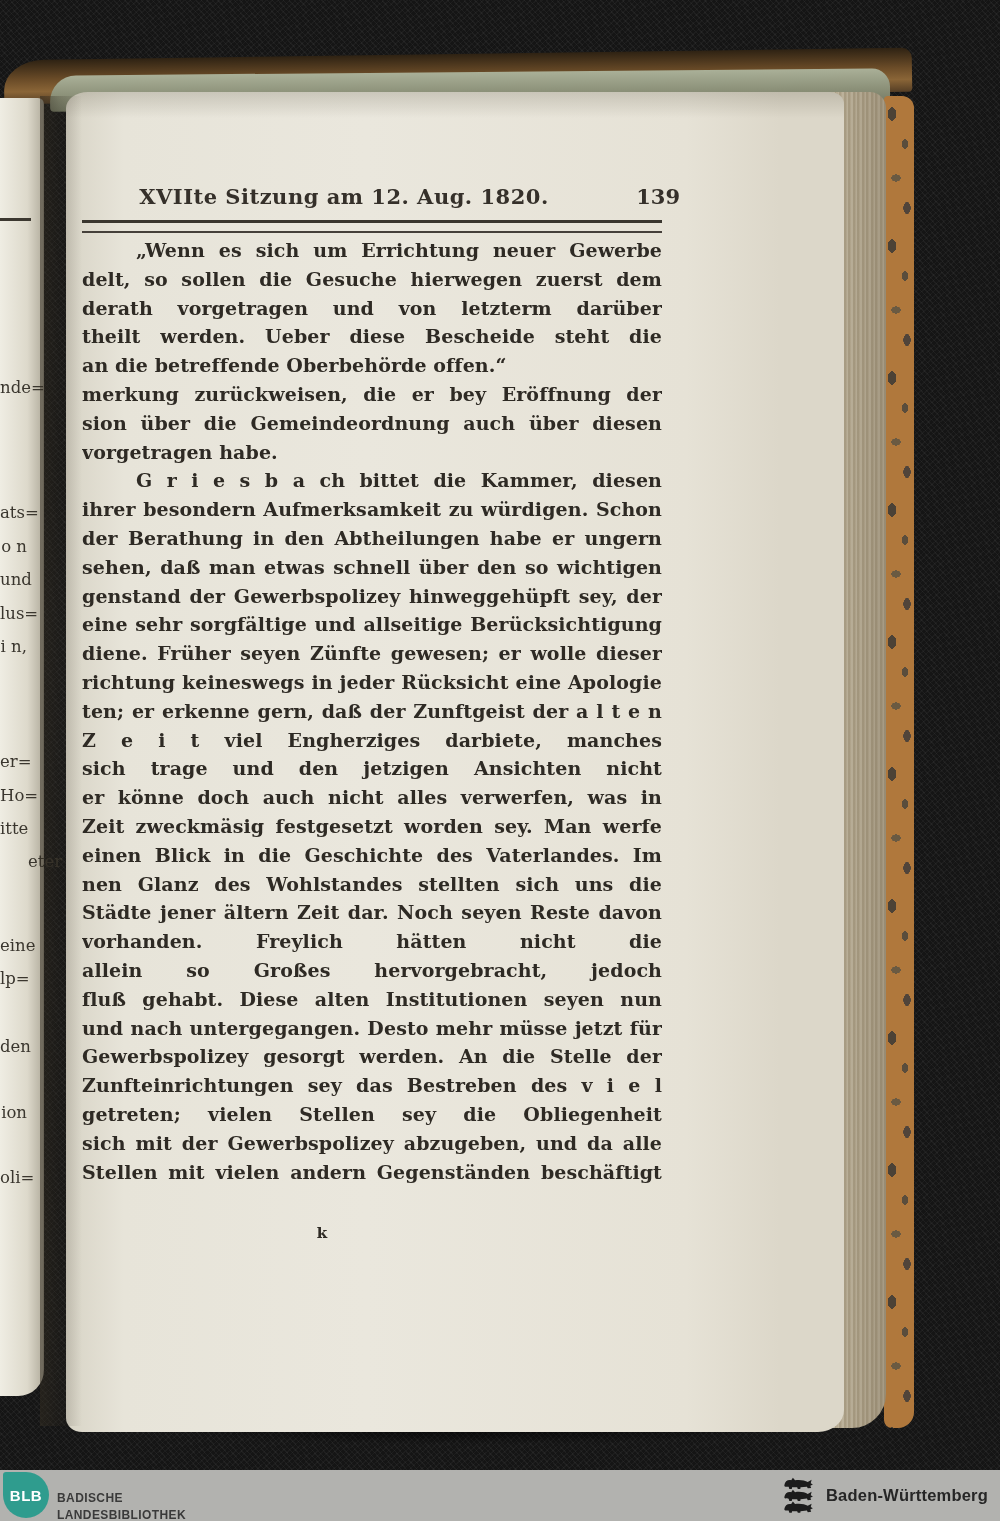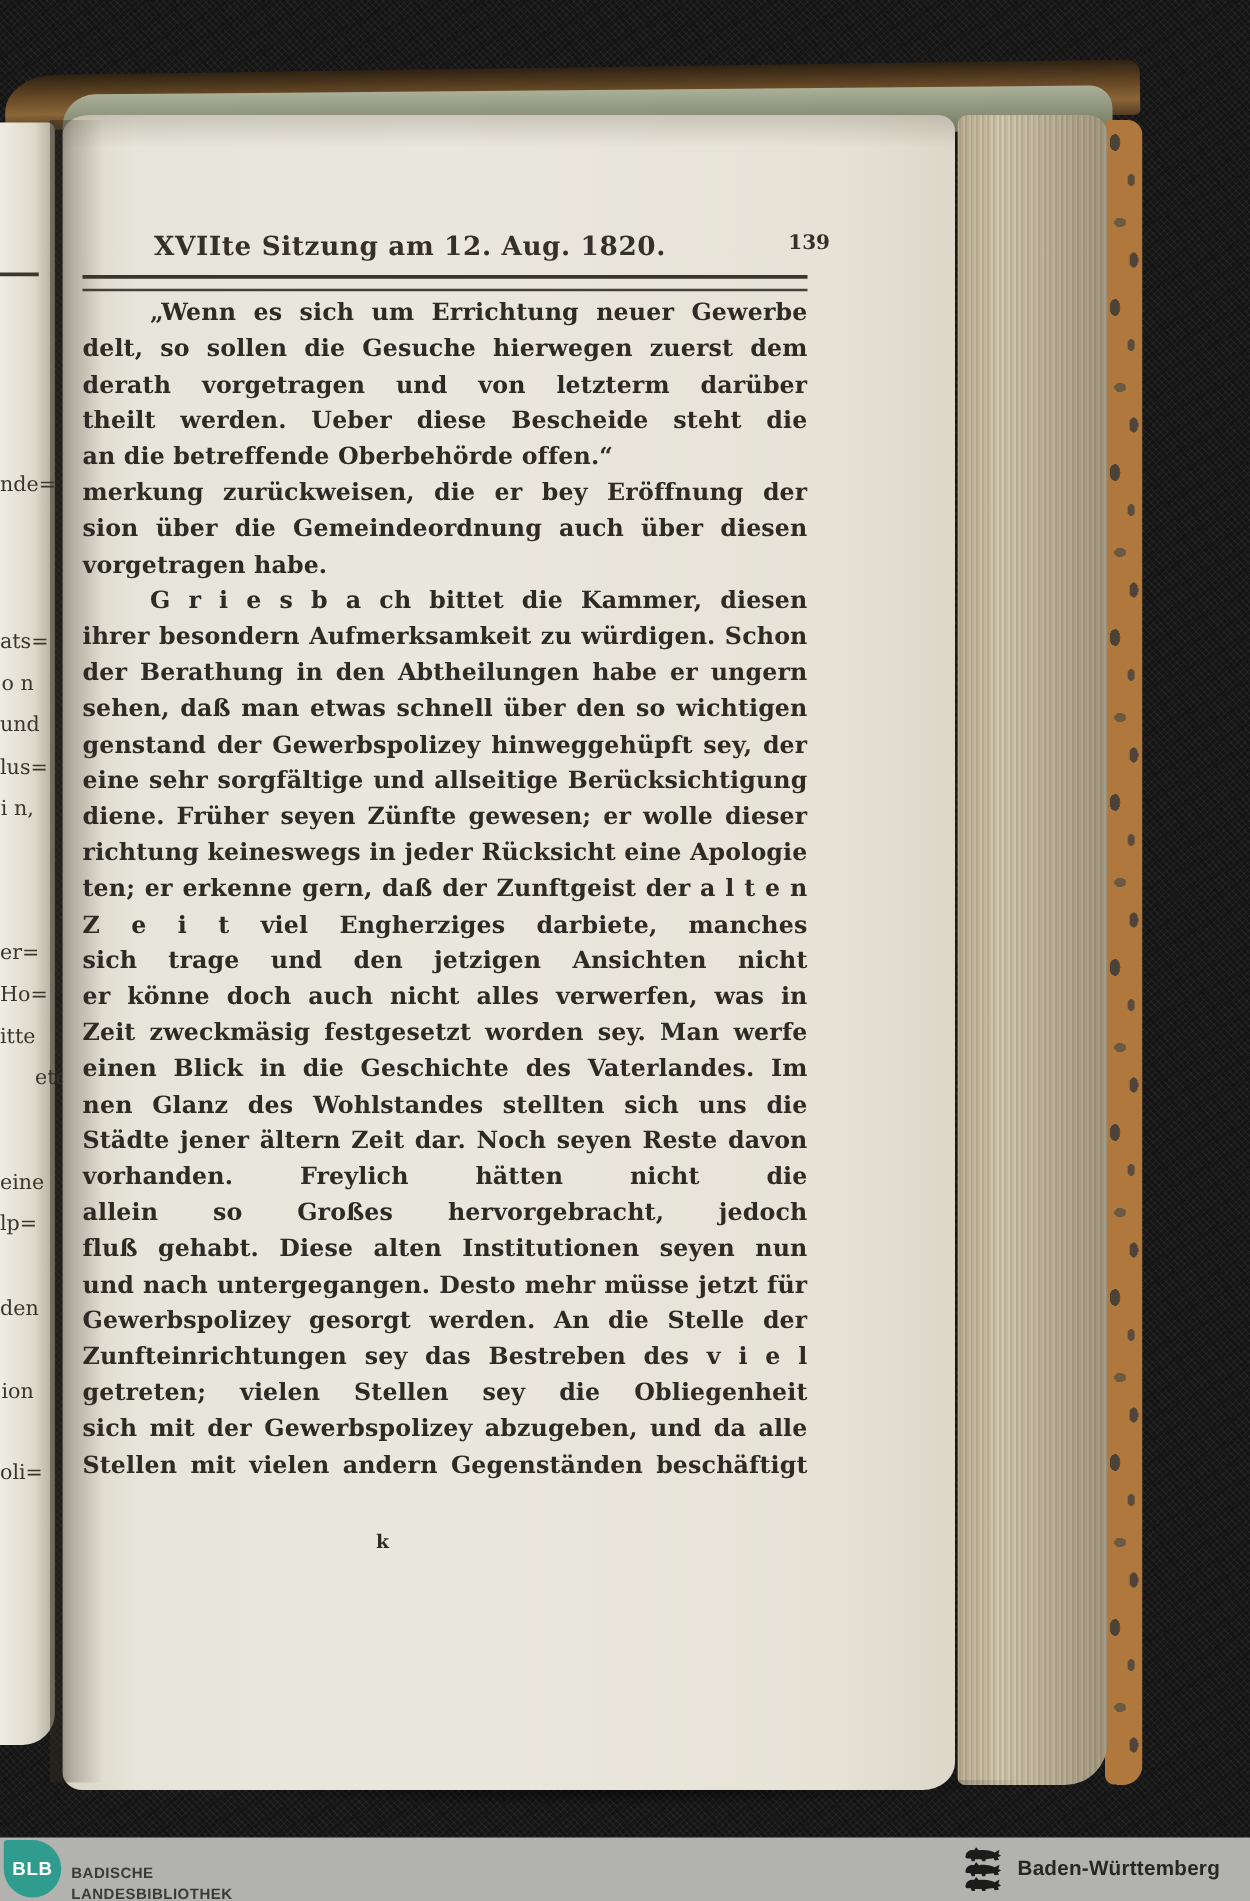--- a/index.html
+++ b/index.html
@@ -49,34 +49,34 @@
     border-radius:0 6px 26px 0;
   }
   .facing-rule{position:absolute;left:0;top:120px;width:31px;height:3px;background:#3c3830;}
   .fragment{position:absolute;left:0;width:27px;text-align:right;font-size:16.5px;color:#3a362e;}
   .gutter-shadow{
     position:absolute;left:40px;top:96px;width:42px;height:1330px;
     background:linear-gradient(90deg, rgba(50,44,33,0.55), rgba(50,44,33,0.22) 45%, rgba(50,44,33,0) 100%);
     z-index:5;pointer-events:none;
   }
   .page{
-    position:absolute;left:50px;top:92px;width:714px;height:1340px;z-index:4;
+    position:absolute;left:66px;top:92px;width:778px;height:1340px;z-index:4;
     background:
       linear-gradient(180deg, rgba(120,115,98,0.28) 0, rgba(120,115,98,0) 26px),
       linear-gradient(90deg,#d8d4c6 0,#e7e4d9 58px,#eae7dd 300px,#e6e2d6 620px,#dcd7c9 714px);
     background-color:#e6e2d7;
     border-radius:22px 14px 26px 16px / 16px 12px 22px 14px;
     color:#2e2a24;
   }
   .page-header{position:absolute;left:18px;top:92px;width:596px;height:30px;}
   .header-title{
     position:absolute;left:0;width:520px;text-align:center;
     font-size:21px;font-weight:bold;letter-spacing:0.5px;color:#35302a;
   }
-  .header-pagenum{position:absolute;right:0;top:0;font-size:16px;font-weight:bold;color:#35302a;}
+  .header-pagenum{position:absolute;right:0;top:0;font-size:21px;font-weight:bold;color:#35302a;}
   .header-rule{
     position:absolute;left:16px;top:128px;width:580px;height:8px;
     border-top:3px solid #3a362e;border-bottom:2px solid #45403a;
   }
   .body-text{position:absolute;left:16px;top:144px;width:580px;}
   .line{
     height:28.8px;line-height:28.8px;font-size:19px;letter-spacing:0.1px;
     text-align:justify;text-align-last:justify;white-space:normal;color:#2e2a24;
     overflow:hidden;
     font-weight:bold;
@@ -98,21 +98,21 @@
     position:absolute;left:3px;top:2px;width:46px;height:46px;
     background:#2f9c8e;border-radius:3px 50% 50% 50%;
     display:flex;align-items:center;justify-content:center;
     color:#ffffff;font-weight:bold;font-size:15px;letter-spacing:0.5px;
   }
   .library-name{
     position:absolute;left:57px;top:20px;
     font-weight:bold;font-size:12px;line-height:17px;letter-spacing:0.4px;color:#3a3a3a;
   }
   .footer-right{
-    position:absolute;right:24px;top:0;height:51px;
+    position:absolute;right:12px;top:0;height:51px;
     display:flex;align-items:center;gap:11px;
   }
   .arms{width:34px;height:42px;}
   .state-label{font-size:16.5px;font-weight:600;color:#262626;letter-spacing:0.2px;}
 </style>
 </head>
 <body>
 
 <div class="stage">
 

